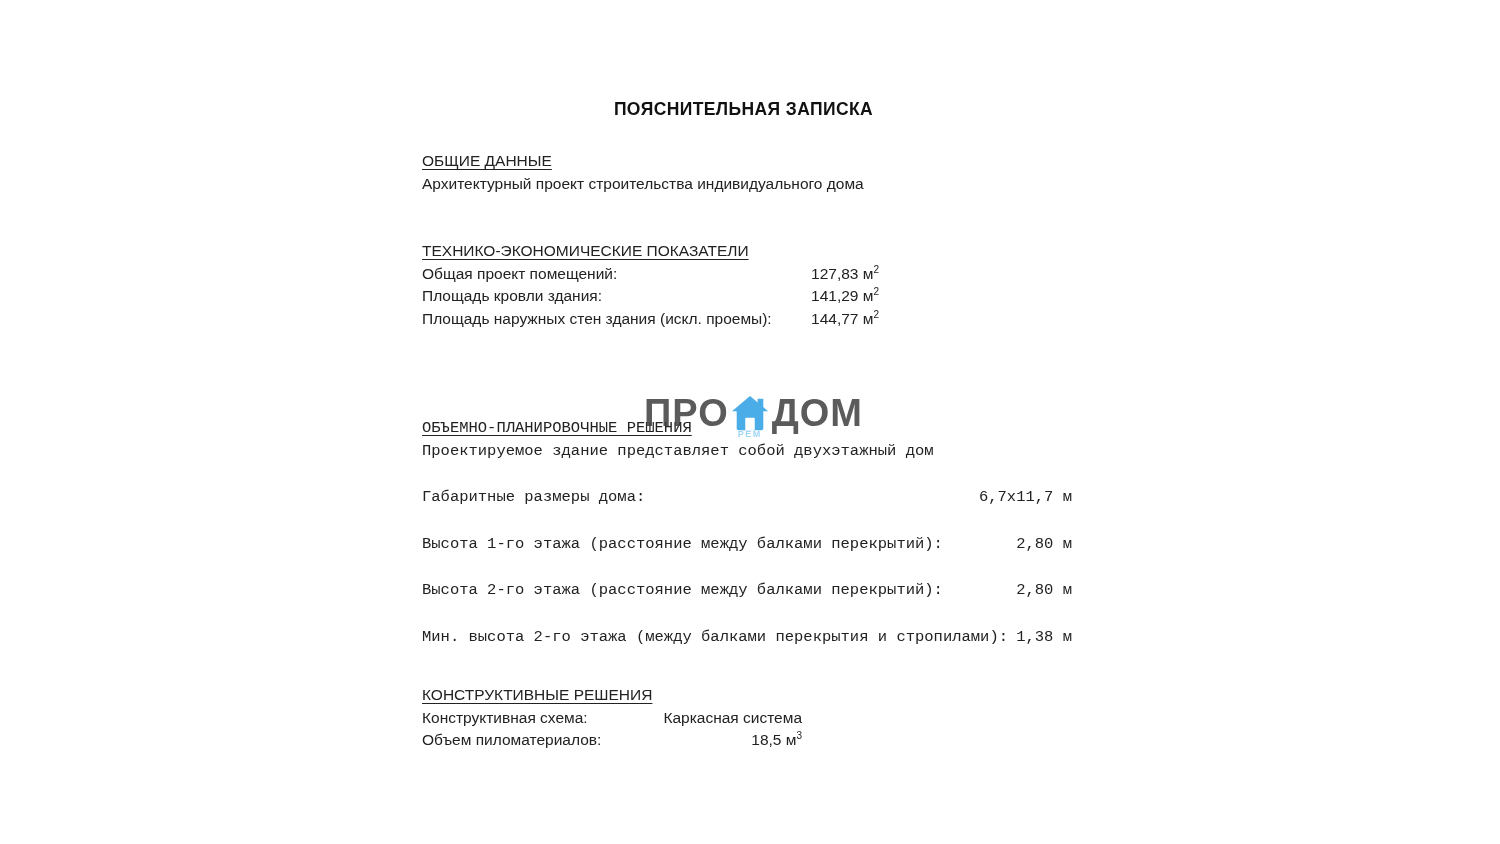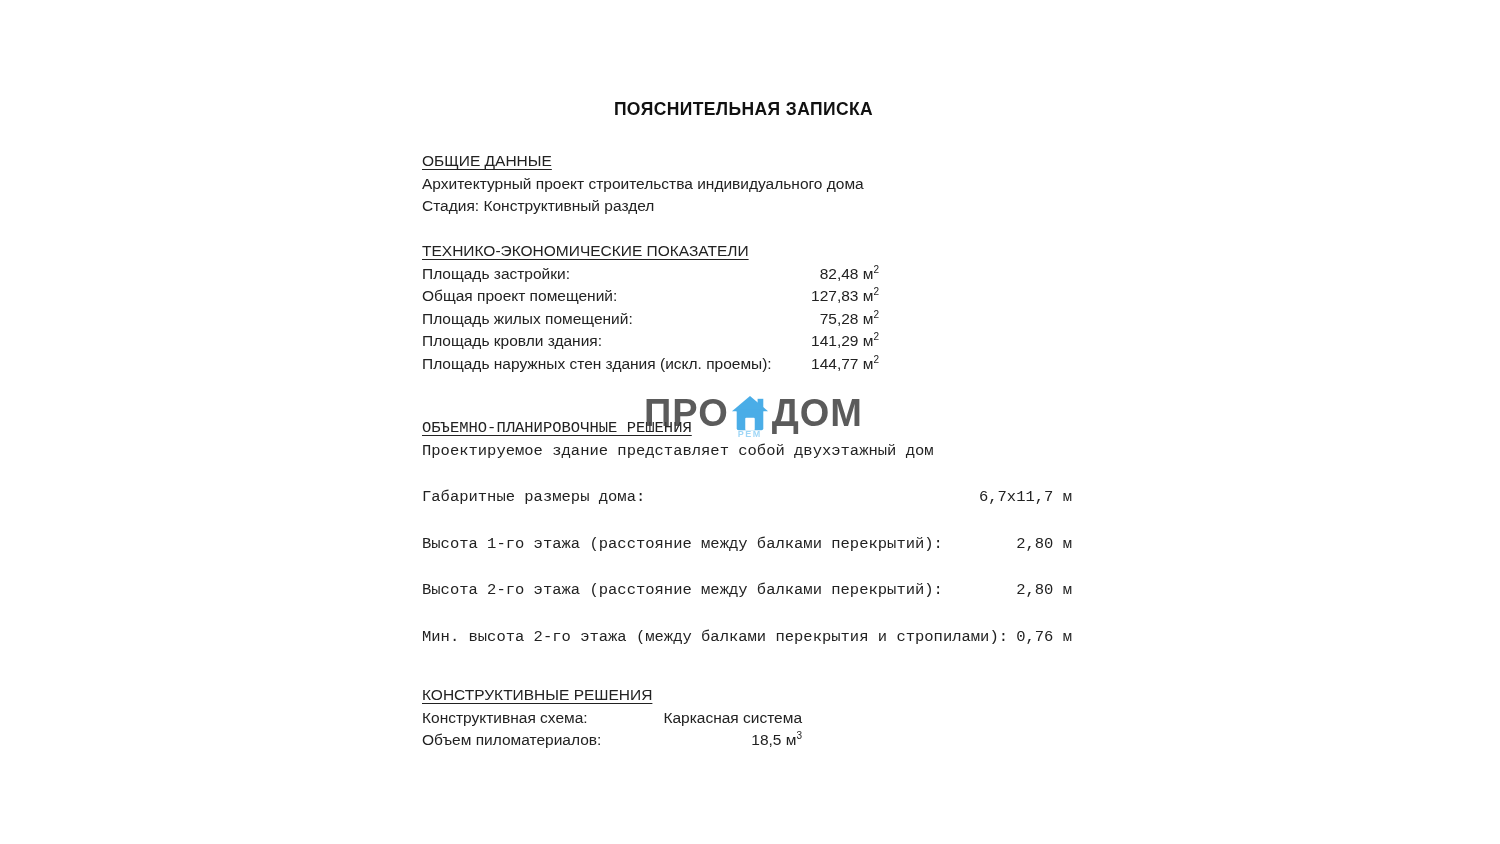--- a/index.html
+++ b/index.html
@@ -37,36 +37,27 @@
 </head>
 <body>
 
 <div class="page">
 
   <div class="doc-title">ПОЯСНИТЕЛЬНАЯ ЗАПИСКА</div>
 
   <div class="section" style="top:150px;">
     <div class="heading">ОБЩИЕ ДАННЫЕ</div>
     <div class="textline">Архитектурный проект строительства индивидуального дома</div>
-    <div class="textline">Стадия: Конструктивный раздел</div>
   </div>
 
   <div class="section" style="top:240px;">
     <div class="heading">ТЕХНИКО-ЭКОНОМИЧЕСКИЕ ПОКАЗАТЕЛИ</div>
     <div class="row w457">
-      <span class="label">Площадь застройки:</span>
-      <span class="value"><span>82,48</span><span> м</span><sup>2</sup></span>
-    </div>
-    <div class="row w457">
       <span class="label">Общая проект помещений:</span>
       <span class="value"><span>127,83</span><span> м</span><sup>2</sup></span>
-    </div>
-    <div class="row w457">
-      <span class="label">Площадь жилых помещений:</span>
-      <span class="value"><span>75,28</span><span> м</span><sup>2</sup></span>
     </div>
     <div class="row w457">
       <span class="label">Площадь кровли здания:</span>
       <span class="value"><span>141,29</span><span> м</span><sup>2</sup></span>
     </div>
     <div class="row w457">
       <span class="label">Площадь наружных стен здания (искл. проемы):</span>
       <span class="value"><span>144,77</span><span> м</span><sup>2</sup></span>
     </div>
   </div>
@@ -95,21 +86,21 @@
     <div class="row w650">
       <span class="label">Высота 1-го этажа (расстояние между балками перекрытий):</span>
       <span class="value"><span>2,80</span><span> м</span><sup></sup></span>
     </div>
     <div class="row w650">
       <span class="label">Высота 2-го этажа (расстояние между балками перекрытий):</span>
       <span class="value"><span>2,80</span><span> м</span><sup></sup></span>
     </div>
     <div class="row w650">
       <span class="label">Мин. высота 2-го этажа (между балками перекрытия и стропилами):</span>
-      <span class="value"><span>0,76</span><span> м</span><sup></sup></span>
+      <span class="value"><span>1,38</span><span> м</span><sup></sup></span>
     </div>
   </div>
 
 
   <div class="section" style="top:684px;">
     <div class="heading">КОНСТРУКТИВНЫЕ РЕШЕНИЯ</div>
     <div class="row w380">
       <span class="label">Конструктивная схема:</span>
       <span class="value"><span>Каркасная система</span><span></span><sup></sup></span>
     </div>

